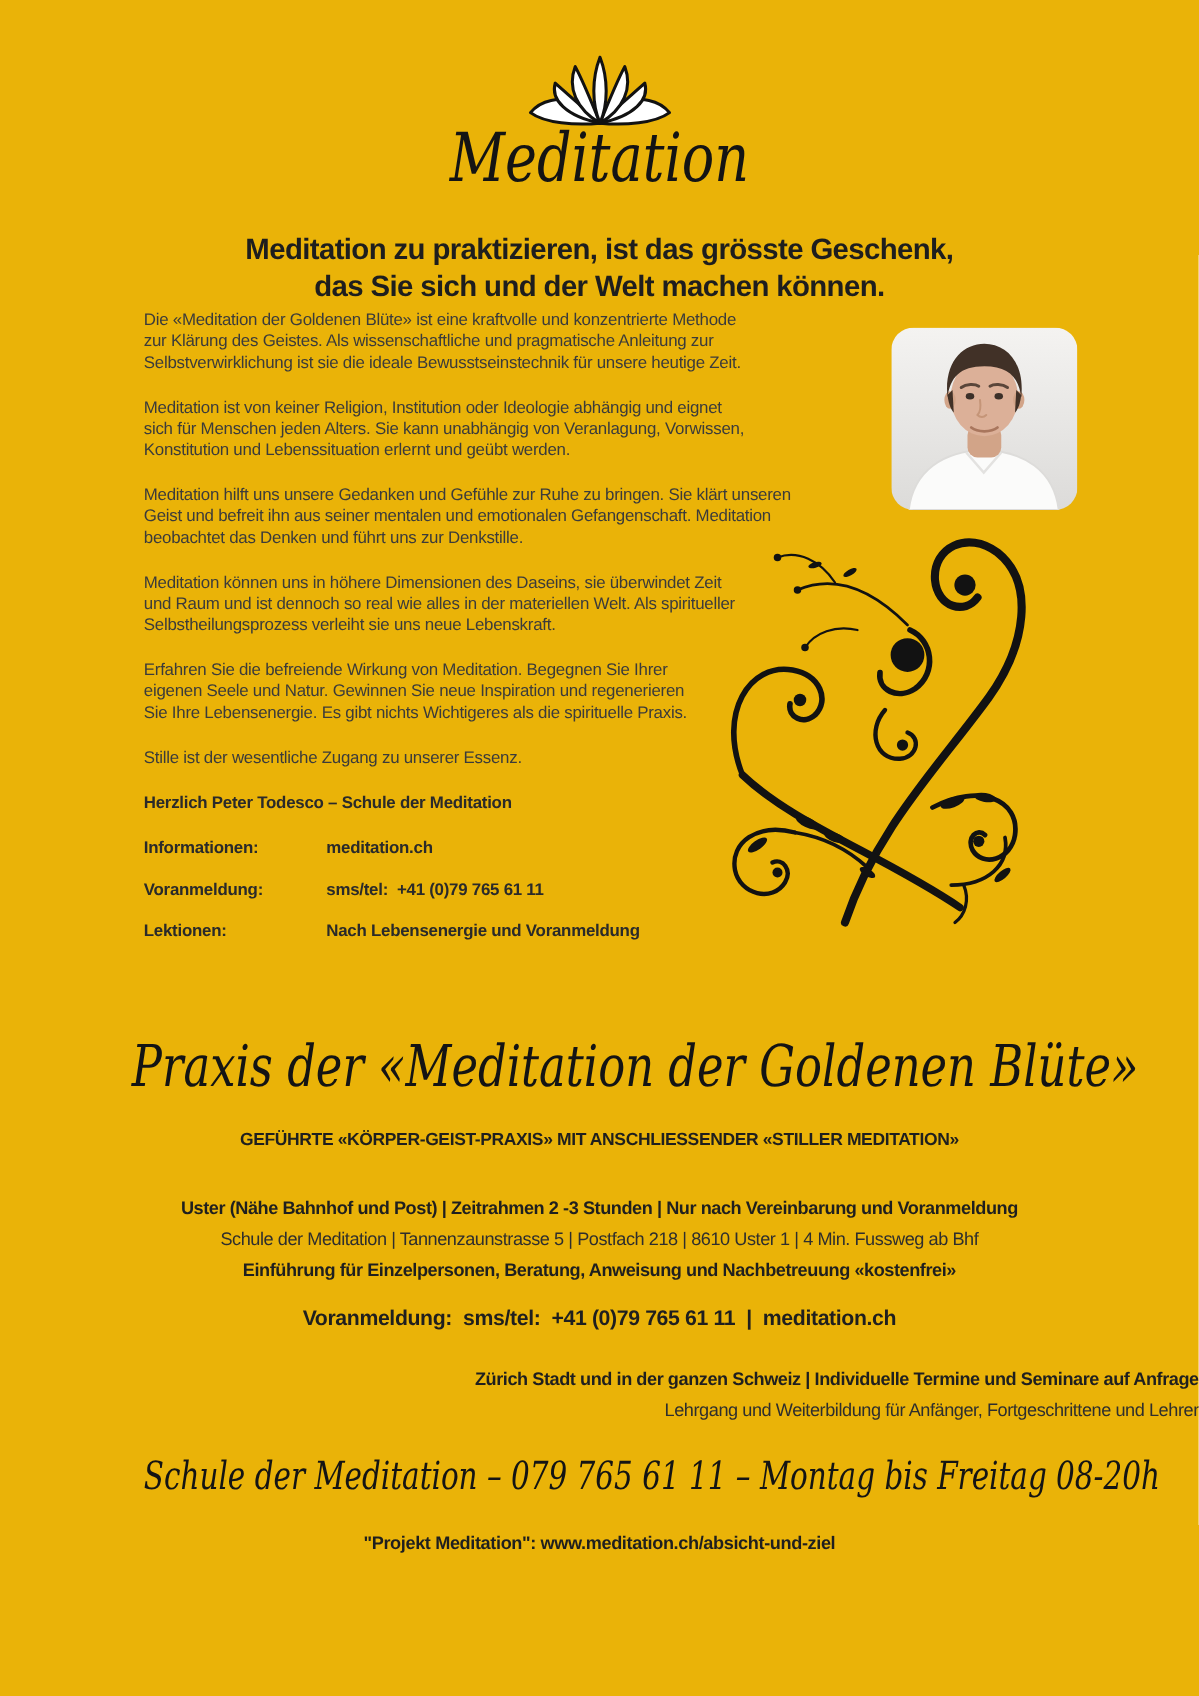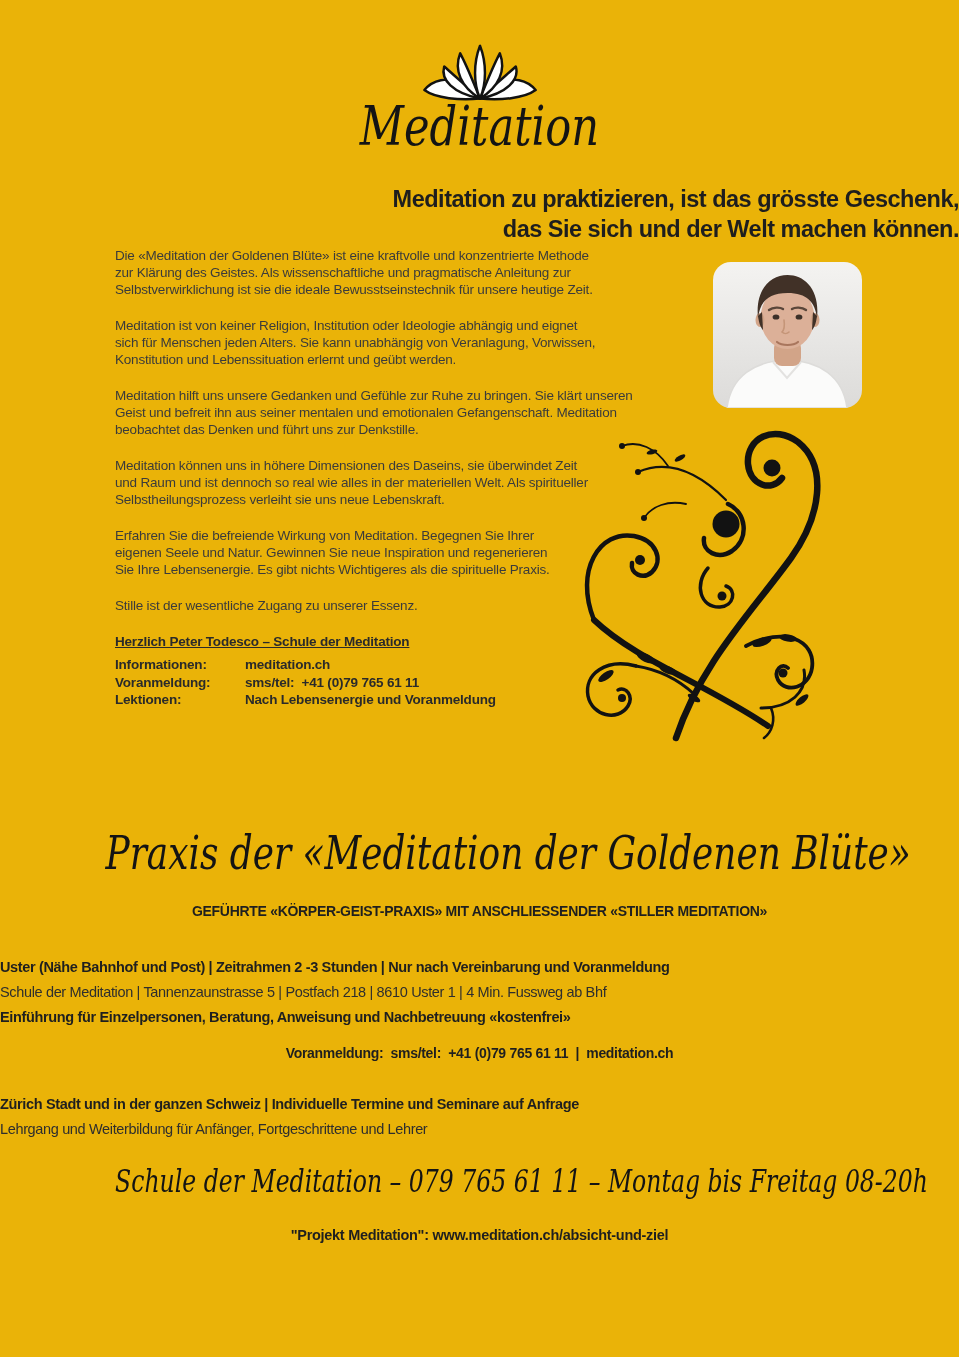--- a/index.html
+++ b/index.html
@@ -19,33 +19,33 @@
     color:#141414;
     white-space:nowrap;
   }
   .title-script{
     position:absolute;top:94px;left:0;width:100%;
     text-align:center;font-size:54px;line-height:66px;
     transform:scaleX(0.8);transform-origin:50% 50%;
   }
   .headline{
     position:absolute;top:184px;left:0;width:100%;
-    text-align:right;
+    text-align:center;
     font-size:23.5px;font-weight:bold;line-height:30px;
     color:#1e1e1e;letter-spacing:-0.5px;
   }
   
   .intro{
     position:absolute;top:247px;left:115px;width:585px;
     font-size:13.5px;line-height:17px;letter-spacing:-0.2px;color:#3b3b3b;
   }
   .intro p{margin:0 0 19px 0;white-space:pre-line;}
-  .signature{font-weight:bold;color:#2a2a2a;margin:0 0 6px 0;text-decoration:underline;}
+  .signature{font-weight:bold;color:#2a2a2a;margin:0 0 19px 0;}
   .contact{display:grid;grid-template-columns:130px auto;row-gap:0;column-gap:0;
-    font-weight:bold;color:#2a2a2a;line-height:17.5px;}
+    font-weight:bold;color:#2a2a2a;line-height:17.5px;gap:16px;}
   .contact .val{white-space:pre-wrap;}
   
   .portrait{
     position:absolute;top:262px;left:713px;width:149px;height:146px;
     border-radius:18px;overflow:hidden;
   }
   
   .flourish{position:absolute;top:408px;left:576px;width:298px;height:334px;}
   
   .praxis-heading{
@@ -53,33 +53,33 @@
     text-align:center;font-size:46px;line-height:66px;
     transform:scaleX(0.78);transform-origin:50% 50%;
   }
   .praxis-sub{
     position:absolute;top:903px;left:0;width:100%;
     text-align:center;font-size:14px;font-weight:bold;color:#1f1f1f;
     letter-spacing:-0.3px;white-space:nowrap;
   }
   .details{
     position:absolute;top:955px;left:0;width:100%;
-    font-size:14.5px;line-height:25px;
+    text-align:center;font-size:14.5px;line-height:25px;
     letter-spacing:-0.35px;color:#2e2e2e;
   }
   .details .ln{white-space:nowrap;}
   .bold{font-weight:bold;color:#1f1f1f;}
   .registration{
     position:absolute;top:1045px;left:0;width:100%;
-    text-align:center;font-size:14px;font-weight:bold;color:#1f1f1f;
+    text-align:center;font-size:17px;font-weight:bold;color:#1f1f1f;
     letter-spacing:-0.3px;white-space:pre-wrap;
   }
   .region{
     position:absolute;top:1092px;left:0;width:100%;
-    text-align:left;font-size:14.5px;line-height:25px;
+    text-align:right;font-size:14.5px;line-height:25px;
     letter-spacing:-0.35px;color:#2e2e2e;
   }
   .footer-script{
     position:absolute;top:1150px;left:0;width:100%;
     text-align:center;font-size:31px;line-height:62px;
     transform:scaleX(0.76);transform-origin:50% 50%;
   }
   .footer-link{
     position:absolute;top:1227px;left:0;width:100%;
     text-align:center;font-size:14.5px;font-weight:bold;color:#1f1f1f;

